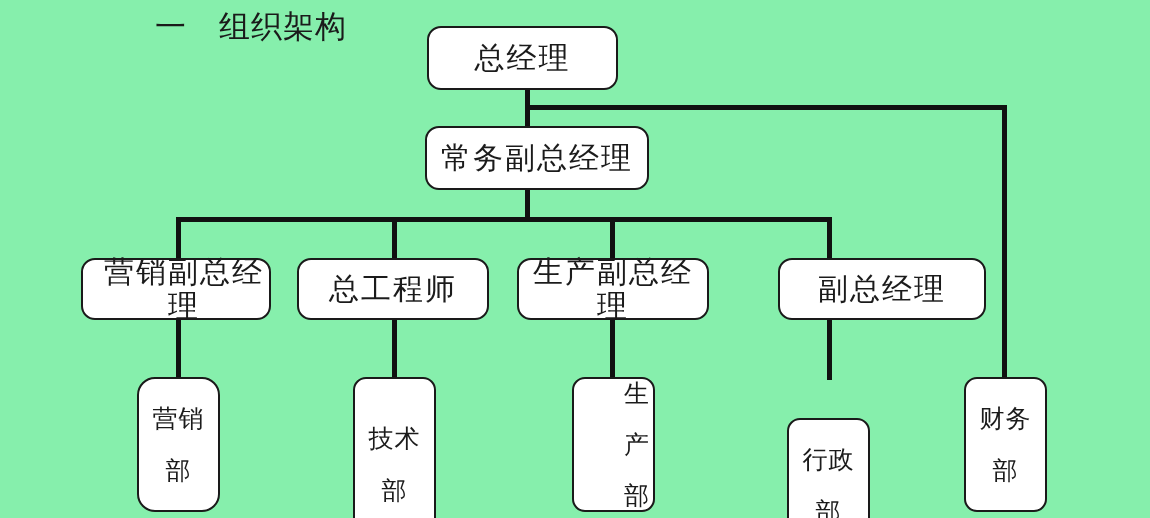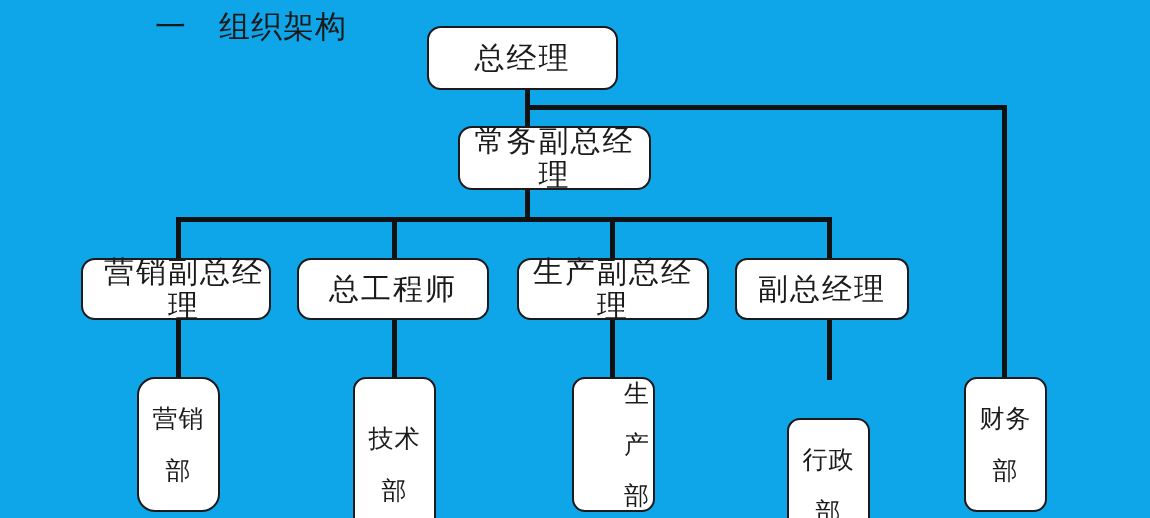--- a/index.html
+++ b/index.html
@@ -4,21 +4,21 @@
 <style>
   html, body {
     margin: 0;
     padding: 0;
     background: #ffffff;
   }
   #canvas {
     position: relative;
     width: 1150px;
     height: 518px;
-    background: #0ea5e9;
+    background: #86efac;
     overflow: hidden;
     font-family: "Liberation Serif", "DejaVu Serif", serif;
   }
 
   
   .section-title {
     position: absolute;
     left: 155px;
     top: 10px;
     font-size: 31px;
@@ -91,33 +91,33 @@
       <div class="line v" style="left: 176px; top: 318px; height: 62px;"></div>
       <div class="line v" style="left: 392px; top: 318px; height: 62px;"></div>
       <div class="line v" style="left: 610px; top: 318px; height: 62px;"></div>
       <div class="line v" style="left: 827px; top: 318px; height: 62px;"></div>
     </div>
 
   <div id="nodes">
       <div class="node wide" style="left: 427px; top: 26px; width: 191px; height: 64px;">
         <span class="label">总经理</span>
       </div>
-      <div class="node wide" style="left: 425px; top: 126px; width: 193px; height: 64px; margin-left: 33px;">
+      <div class="node wide" style="left: 425px; top: 126px; width: 224px; height: 64px;">
         <span class="label">常务副总经理</span>
       </div>
       <div class="node wide" style="left: 81px; top: 258px; width: 190px; height: 62px; padding-left: 16px;">
         <span class="label">营销副总经理</span>
       </div>
       <div class="node wide" style="left: 297px; top: 258px; width: 192px; height: 62px;">
         <span class="label">总工程师</span>
       </div>
       <div class="node wide" style="left: 517px; top: 258px; width: 192px; height: 62px;">
         <span class="label">生产副总经理</span>
       </div>
-      <div class="node wide" style="left: 735px; top: 258px; width: 174px; height: 62px; border-radius: 12px;">
+      <div class="node wide" style="left: 778px; top: 258px; width: 208px; height: 62px;">
         <span class="label">副总经理</span>
       </div>
       <div class="node tall" style="left: 137px; top: 377px; width: 83px; height: 135px; border-radius: 18px;">
         <span class="label">营销
 部</span>
       </div>
       <div class="node tall" style="left: 353px; top: 377px; width: 83px; height: 175px;">
         <span class="label">技术
 部</span>
       </div>

